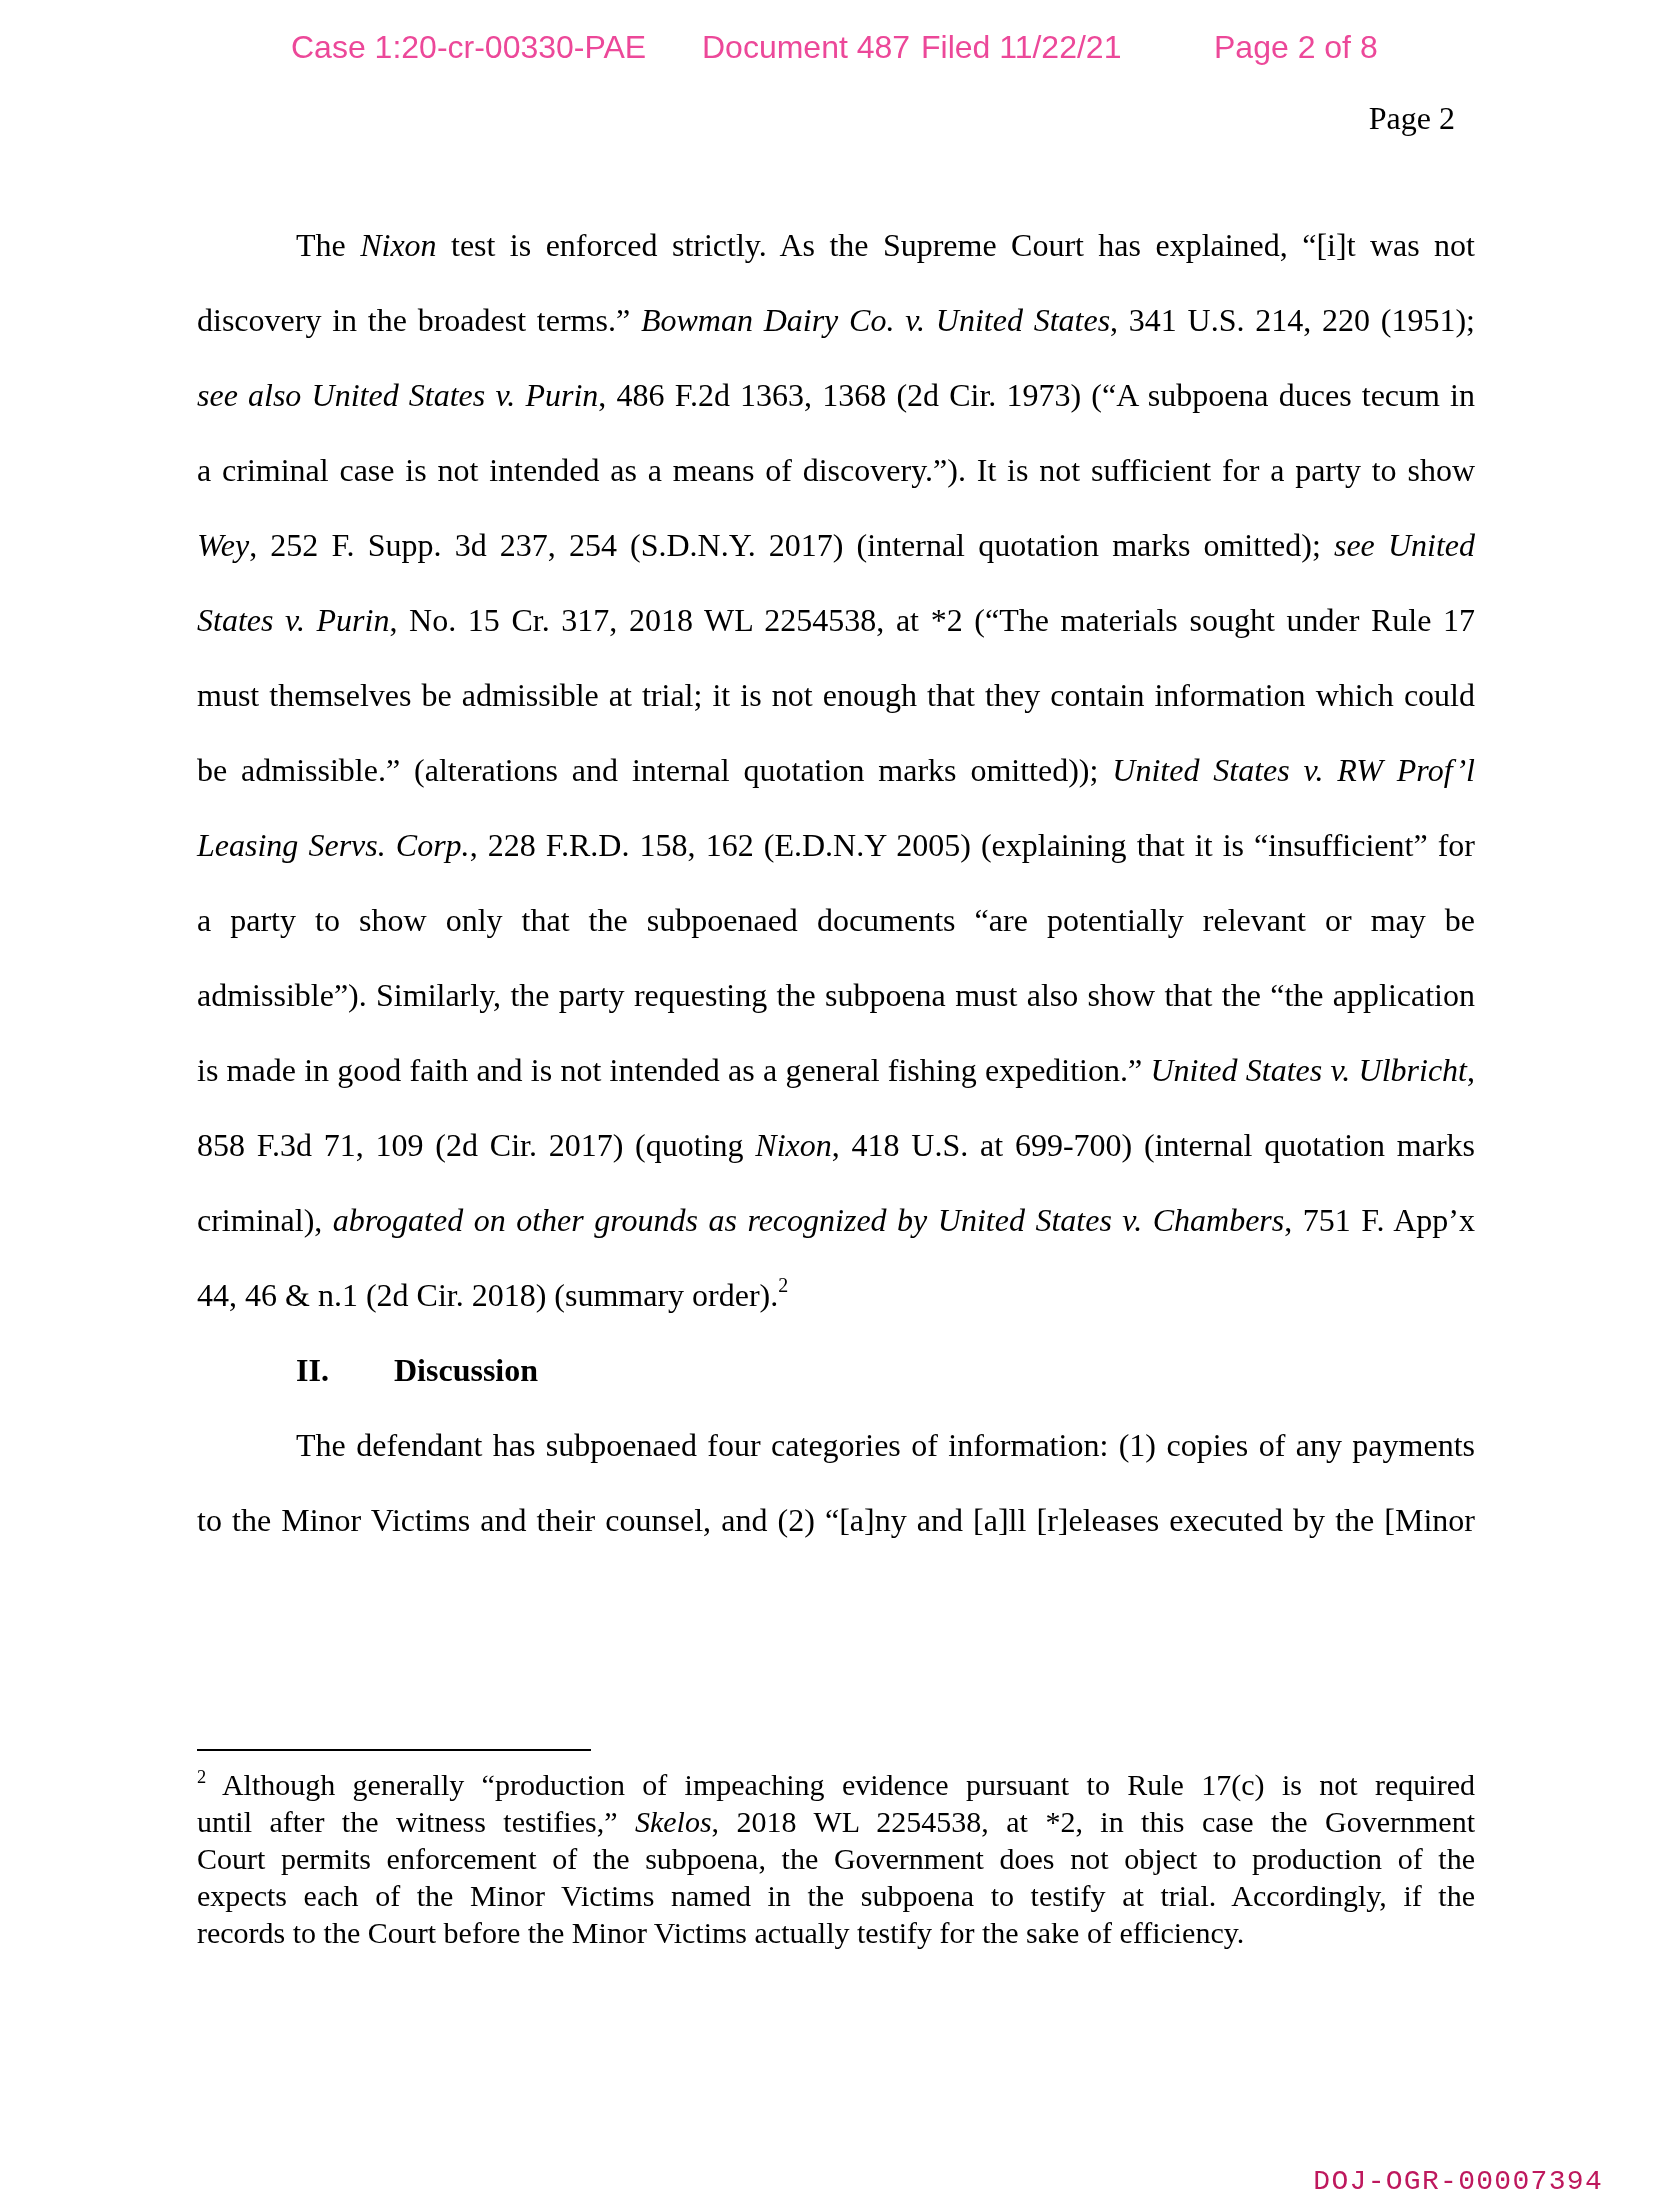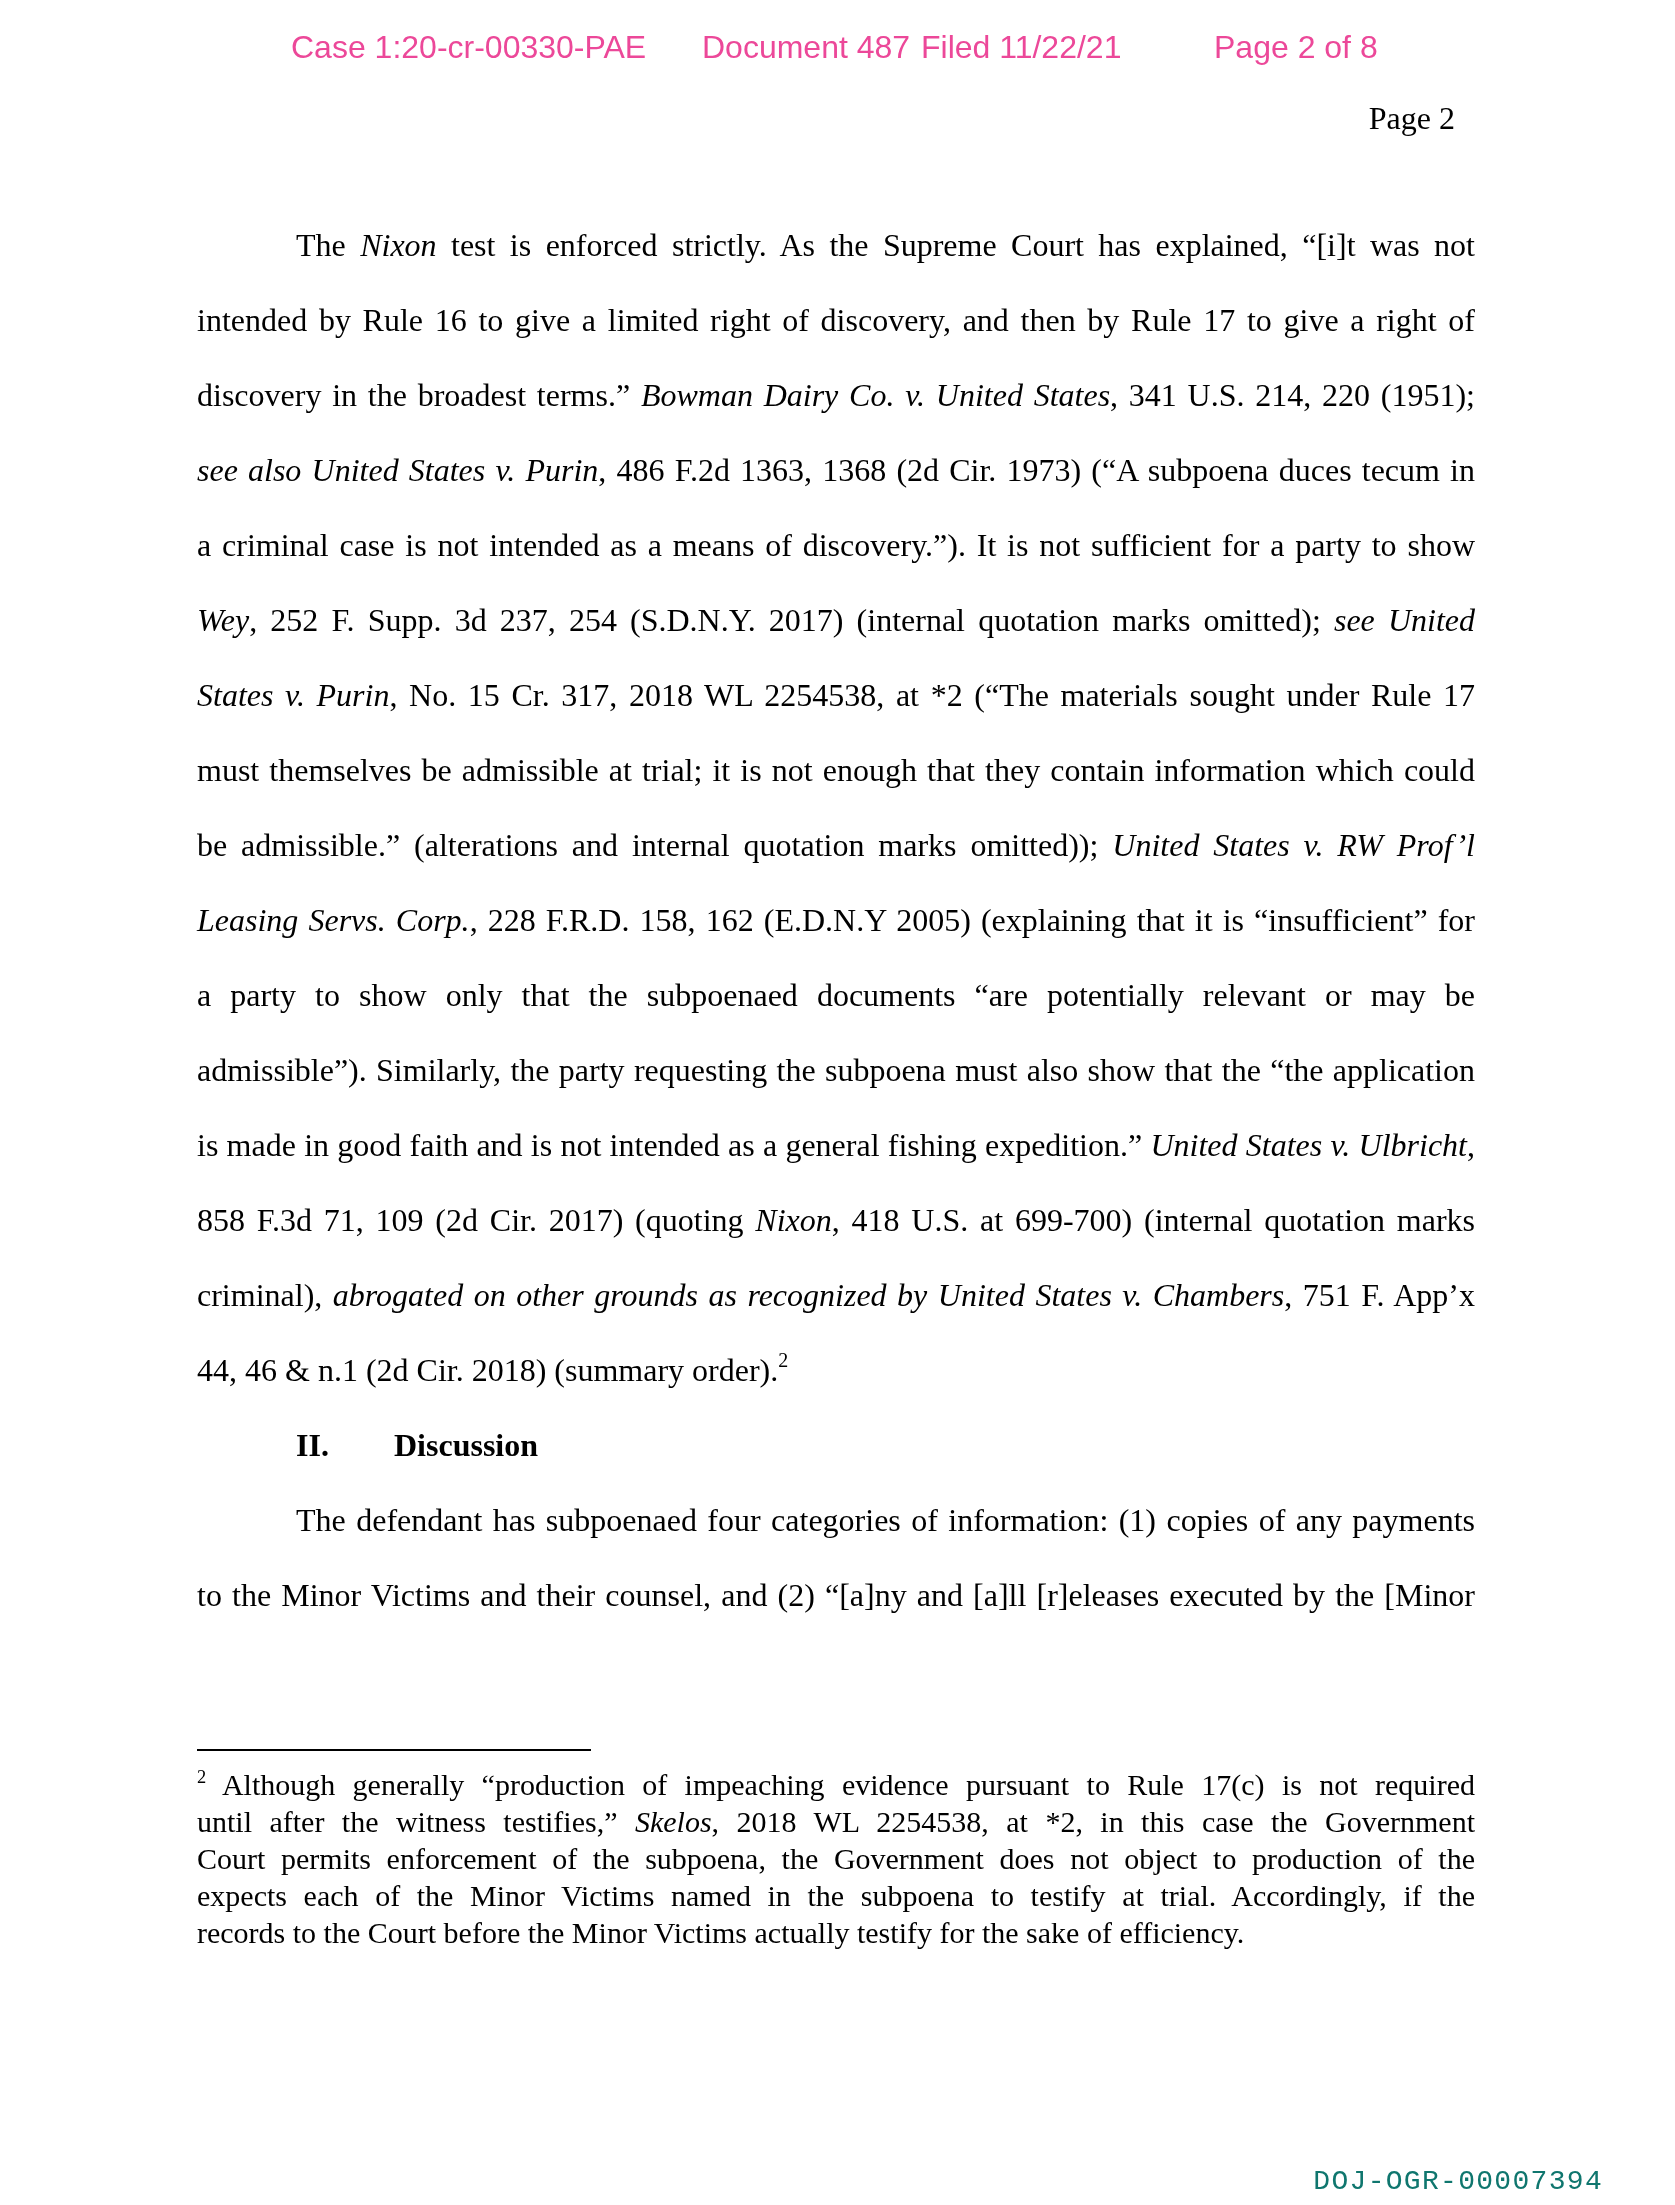--- a/index.html
+++ b/index.html
@@ -110,39 +110,38 @@
       font-size: 18.4px;
       vertical-align: 12px;
     }
     .bates {
       position: absolute;
       top: 2166px;
       right: 72px;
       font-family: "Liberation Mono", "DejaVu Sans Mono", monospace;
       font-size: 28px;
       letter-spacing: 1.3px;
-      color: #0f766e;
+      color: #be185d;
     }
   </style>
 </head>
 <body>
 
 <div class="ecf-header">
   <span style="left:0px">Case 1:20-cr-00330-PAE</span>
   <span style="left:411px">Document 487</span>
   <span style="left:630px">Filed 11/22/21</span>
   <span style="left:923px">Page 2 of 8</span>
 </div>
 
 <div class="page-num">Page 2</div>
 
 <div class="body-text">
   <div id="para1">
       <span class="line indent"><span>The </span><i>Nixon</i><span> test is enforced strictly.  As the Supreme Court has explained, “[i]t was not</span></span>
-      <span class="line"><span>intended by Rule 16 to give a limited right of discovery, and then by Rule 17 to give a right of</span></span>
       <span class="line"><span>discovery in the broadest terms.”  </span><i>Bowman Dairy Co. v. United States</i><span>, 341 U.S. 214, 220 (1951);</span></span>
       <span class="line"><i>see also United States v. Purin</i><span>, 486 F.2d 1363, 1368 (2d Cir. 1973) (“A subpoena duces tecum in</span></span>
       <span class="line"><span>a criminal case is not intended as a means of discovery.”).  It is not sufficient for a party to show</span></span>
       <span class="line"><i>Wey</i><span>, 252 F. Supp. 3d 237, 254 (S.D.N.Y. 2017) (internal quotation marks omitted); </span><i>see United</i></span>
       <span class="line"><i>States v. Purin</i><span>, No. 15 Cr. 317, 2018 WL 2254538, at *2 (“The materials sought under Rule 17</span></span>
       <span class="line"><span>must themselves be admissible at trial; it is not enough that they contain information which could</span></span>
       <span class="line"><span>be admissible.” (alterations and internal quotation marks omitted)); </span><i>United States v. RW Prof’l</i></span>
       <span class="line"><i>Leasing Servs. Corp.</i><span>, 228 F.R.D. 158, 162 (E.D.N.Y 2005) (explaining that it is “insufficient” for</span></span>
       <span class="line"><span>a party to show only that the subpoenaed documents “are potentially relevant or may be</span></span>
       <span class="line"><span>admissible”).  Similarly, the party requesting the subpoena must also show that the “the application</span></span>

